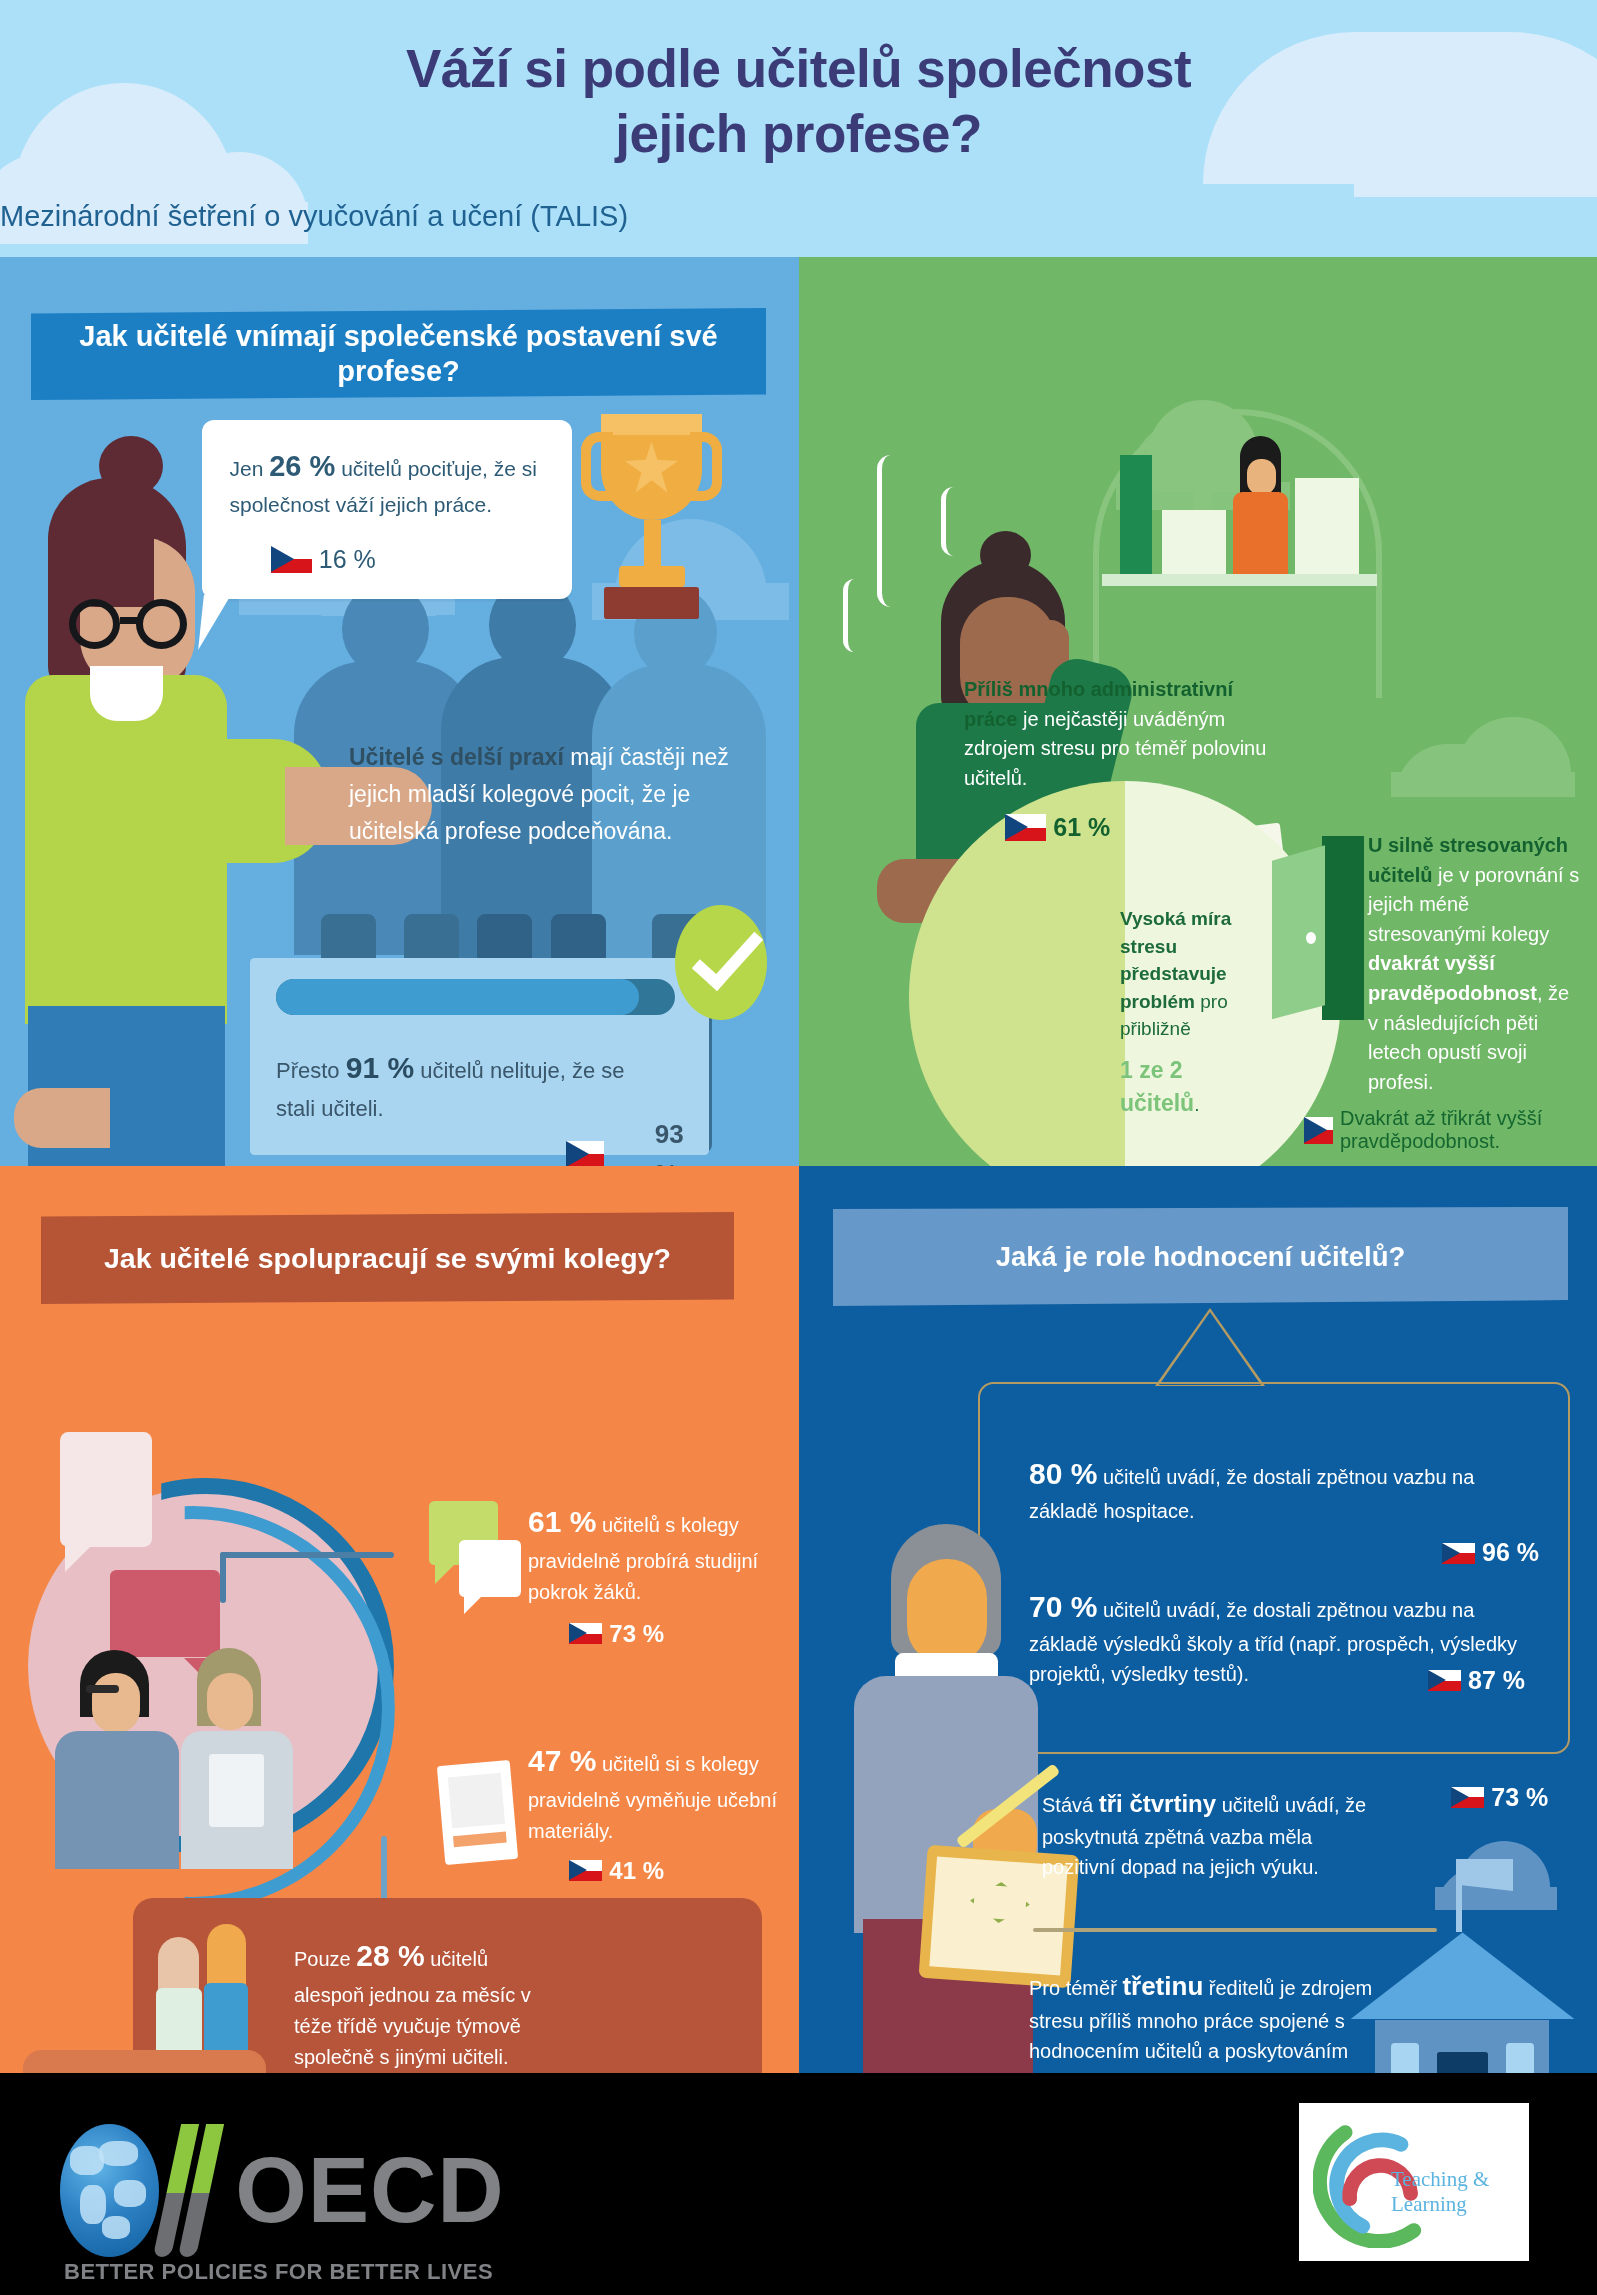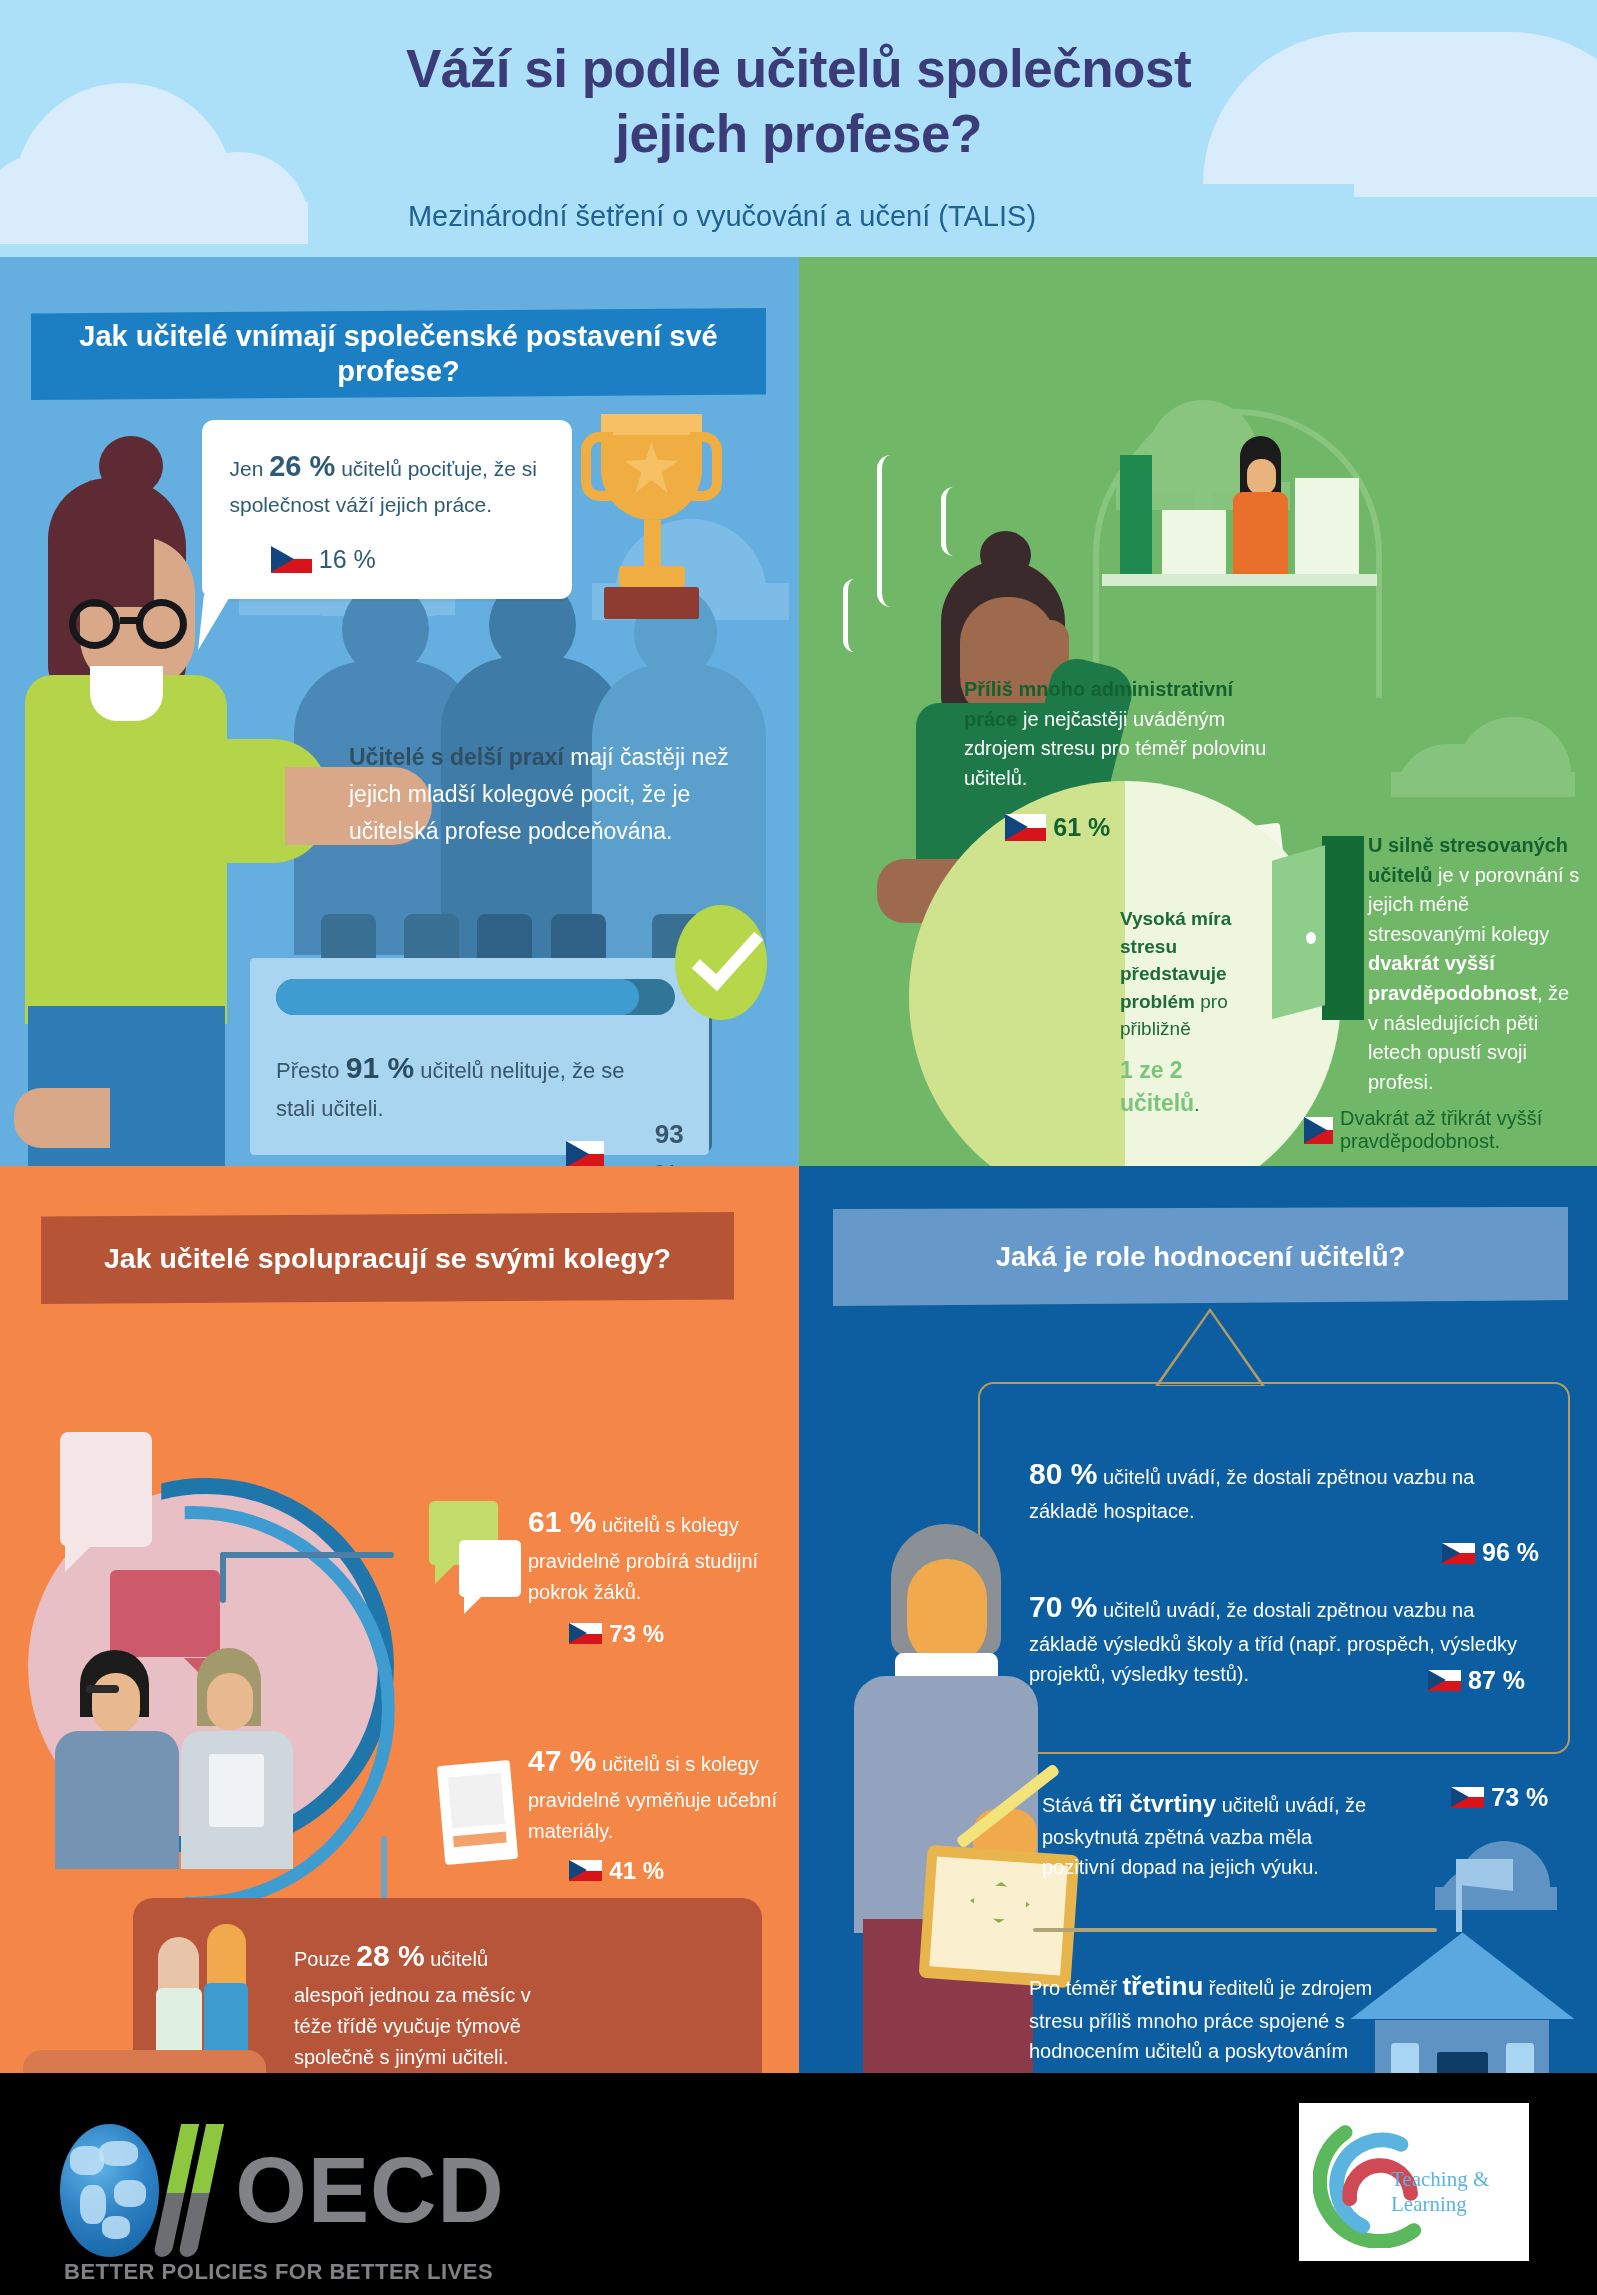--- a/index.html
+++ b/index.html
@@ -17,21 +17,21 @@
   .hcloud.c2{left:-27.5px;top:152px;width:152px;height:92px;border-radius:76px 76px 0 0;}
   .hcloud.c3{left:170px;top:152px;width:138px;height:92px;border-radius:69px 69px 0 0;}
   .hcloud.c4{left:-27.5px;top:202px;width:335px;height:41px;border-radius:0;}
   .hcloud.r1{left:1203px;top:32px;width:459px;height:152px;border-radius:230px 230px 0 0;}
   .hcloud.r2{left:1354px;top:119px;width:257px;height:78px;border-radius:0;}
   .header h1{
     position:absolute;left:0;top:37px;width:1597px;text-align:center;margin:0;
     font-size:53px;line-height:1.22;font-weight:bold;color:#3b3c77;letter-spacing:-0.5px;
   }
   .header .subtitle{
-    position:absolute;left:0;top:200px;width:1444px;text-align:center;
+    position:absolute;left:0;top:200px;width:1444px;
     font-size:29px;color:#1f6191;font-weight:400;
   }
   .hbar{position:absolute;left:0;top:257px;width:1597px;height:5.5px;}
   .hbar i{display:block;float:left;height:5.5px;}
 
   
   .quad{position:absolute;overflow:hidden;}
   #q1{left:0;  top:262px; width:799px;height:904px;background:#64aee0;}
   #q2{left:799px;top:262px;width:798px;height:904px;background:#71b768;}
   #q3{left:0;  top:1166px;width:799px;height:907px;background:#f48747;}

